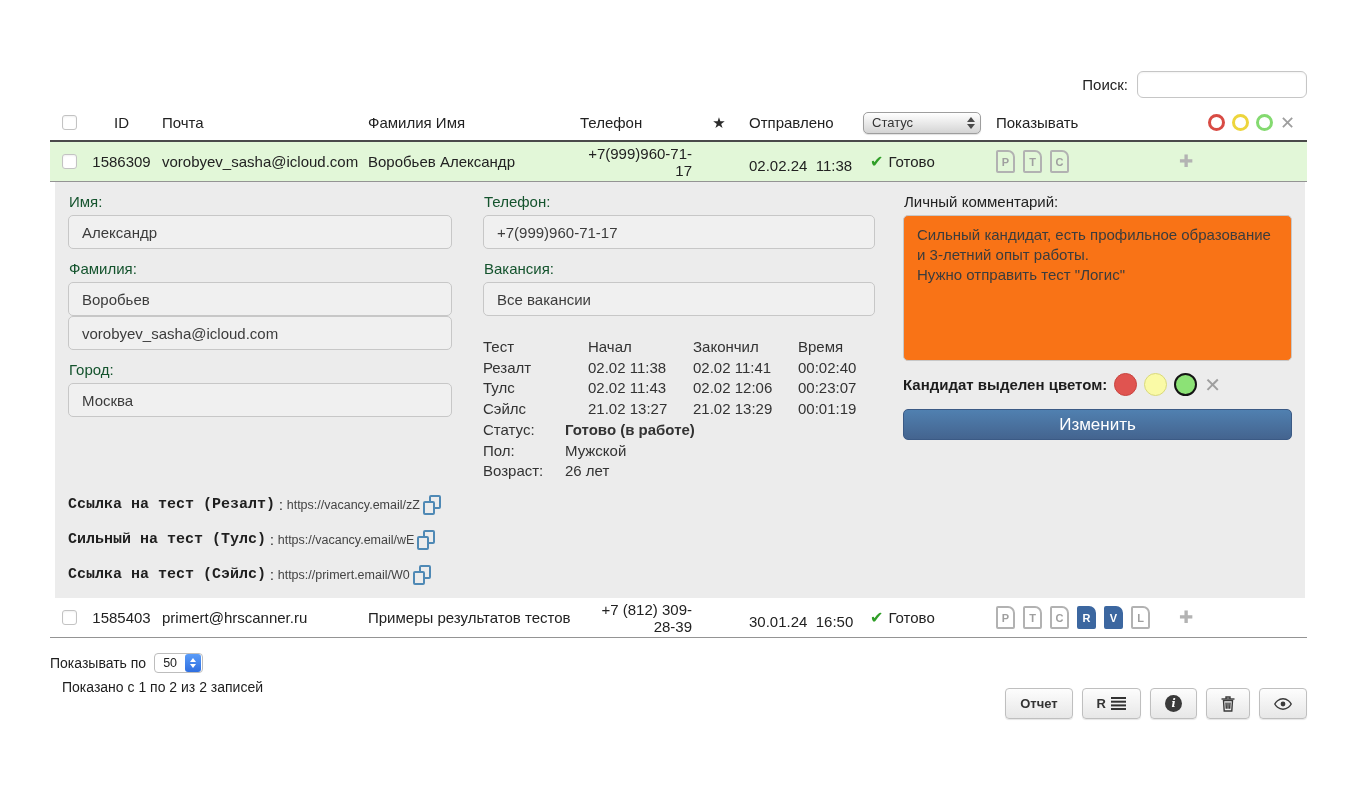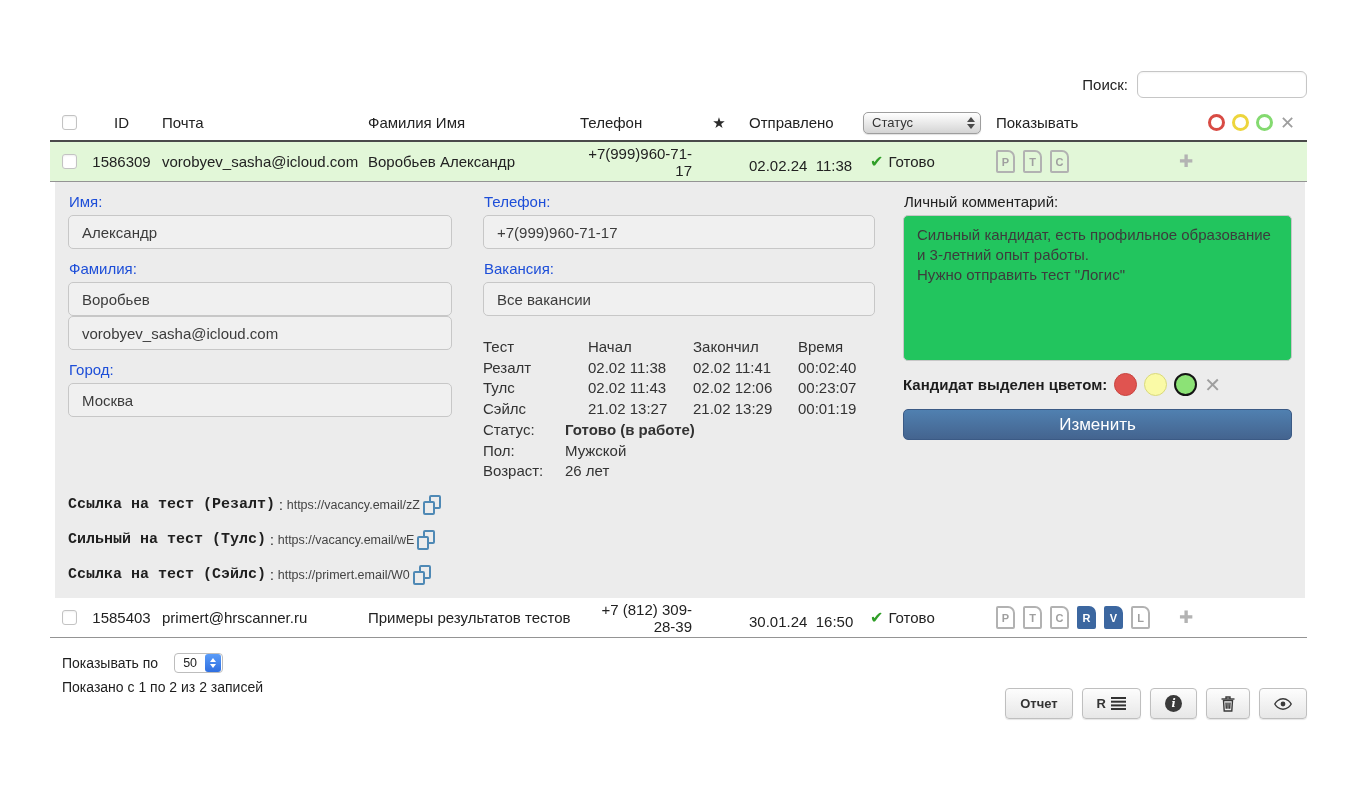--- a/index.html
+++ b/index.html
@@ -56,56 +56,56 @@
   .doc.active { background:#3c67a0; border-color:#3c67a0; color:#fff; }
   .plus-glyph { color:#b3b3b3; font-size:17px; font-weight:bold; cursor:pointer; }
 
   
   .panel { position:relative; margin-left:5px; width:1250px; height:416px; background:#ececec; font-size:15px; }
   .pcol { position:absolute; top:9px; }
   .col1 { left:13px; width:384px; }
   .col2 { left:428px; width:392px; }
   .col3 { left:848px; width:389px; }
 
-  .f-label { font-size:15px; color:#1d4ed8; margin:11px 0 5px 1px; }
+  .f-label { font-size:15px; color:#14532d; margin:11px 0 5px 1px; }
   .f-label.first { margin-top:2px; }
   .f-input { width:100%; height:34px; border:1px solid #c7c7c7; border-radius:5px; background:#f0f0f0;
              font-size:15px; color:#3c3c3c; padding:0 13px; font-family:inherit; outline:none; }
 
   .tests-table { margin-top:21px; display:grid; grid-template-columns:105px 105px 105px 90px; row-gap:0;
                  font-size:15px; color:#333; line-height:20.5px; }
   .meta-line { line-height:20.5px; display:flex; }
   .meta-label { width:82px; }
   .meta-val { }
   .bold { font-weight:bold; }
   .meta-block { margin-top:1px; }
 
   .comment-label { font-size:15px; color:#222; margin:2px 0 5px 1px; }
-  .comment-box { width:100%; height:146px; border:1px solid #c7c7c7; border-radius:5px; background:#22c55e;
+  .comment-box { width:100%; height:146px; border:1px solid #c7c7c7; border-radius:5px; background:#f97316;
                  font-size:15px; color:#3c3c3c; padding:9px 13px; line-height:20px; white-space:pre-line; }
   .color-row { display:flex; align-items:center; gap:7px; margin-top:12px; font-size:15px; color:#1d1d1d; font-weight:bold;}
   .dot { width:23px; height:23px; border-radius:50%; cursor:pointer; }
   .dot.red { background:#e05450; border:1px solid #c8443f; }
   .dot.yellow { background:#fafaa6; border:1px solid #d9d97c; }
   .dot.green { background:#8ce276; border:2px solid #141414; }
   .color-row .x-glyph { font-size:20px; }
   .edit-btn { margin-top:13px; width:100%; height:31px; border:1px solid #3b5a85; border-radius:5px;
               background:linear-gradient(#5080b0,#44648f); color:#fff; font-size:17px; font-family:inherit; cursor:pointer; }
 
   .links { position:absolute; left:13px; top:312px; }
   .link-line { display:flex; align-items:center; height:21px; margin-bottom:14px; }
   .link-label { font-size:15px; font-weight:bold; color:#1f1f1f;font-family:Liberation Mono, monospace; }
   .link-sep { font-size:14px; color:#1f1f1f; white-space:pre; }
   .link-url { font-size:12.5px; color:#444; cursor:pointer; }
   .copy { position:relative; width:18px; height:20px; display:inline-block; margin-left:3px; cursor:pointer; }
   .copy .b { position:absolute; right:0; top:0; width:12px; height:14px; border:2px solid #4f89b5; border-radius:2px; }
   .copy .f { position:absolute; left:0; bottom:0; width:12px; height:14px; border:2px solid #4f89b5; border-radius:2px; background:#ececec; }
 
   
-  .perpage { position:absolute; left:62px; top:653px; display:flex; align-items:center; gap:16px; font-size:14px; color:#1d1d1d; }
+  .perpage { position:absolute; left:50px; top:653px; display:flex; align-items:center; gap:8px; font-size:14px; color:#1d1d1d; }
   .mini-sel { display:inline-flex; align-items:center; height:20px; border:1px solid #bdbdbd; border-radius:4px;
               background:#fff; padding-left:8px; gap:7px; font-size:12.5px; color:#222; cursor:pointer; }
   .stepper { width:16px; height:18px; margin:1px; border-radius:3px; background:linear-gradient(#5a9cf8,#2f6fe0);
              display:flex; flex-direction:column; align-items:center; justify-content:center; gap:2px; }
   .stepper .w-up { width:0; height:0; border-left:3px solid transparent; border-right:3px solid transparent; border-bottom:4px solid #fff; }
   .stepper .w-dn { width:0; height:0; border-left:3px solid transparent; border-right:3px solid transparent; border-top:4px solid #fff; }
   .records { position:absolute; left:62px; top:679px; font-size:14px; color:#1d1d1d; }
 
   .fbtns { position:absolute; right:53px; top:688px; display:flex; }
   .fbtn { height:31px; display:inline-flex; align-items:center; justify-content:center; padding:0 14px; margin-left:9px;

